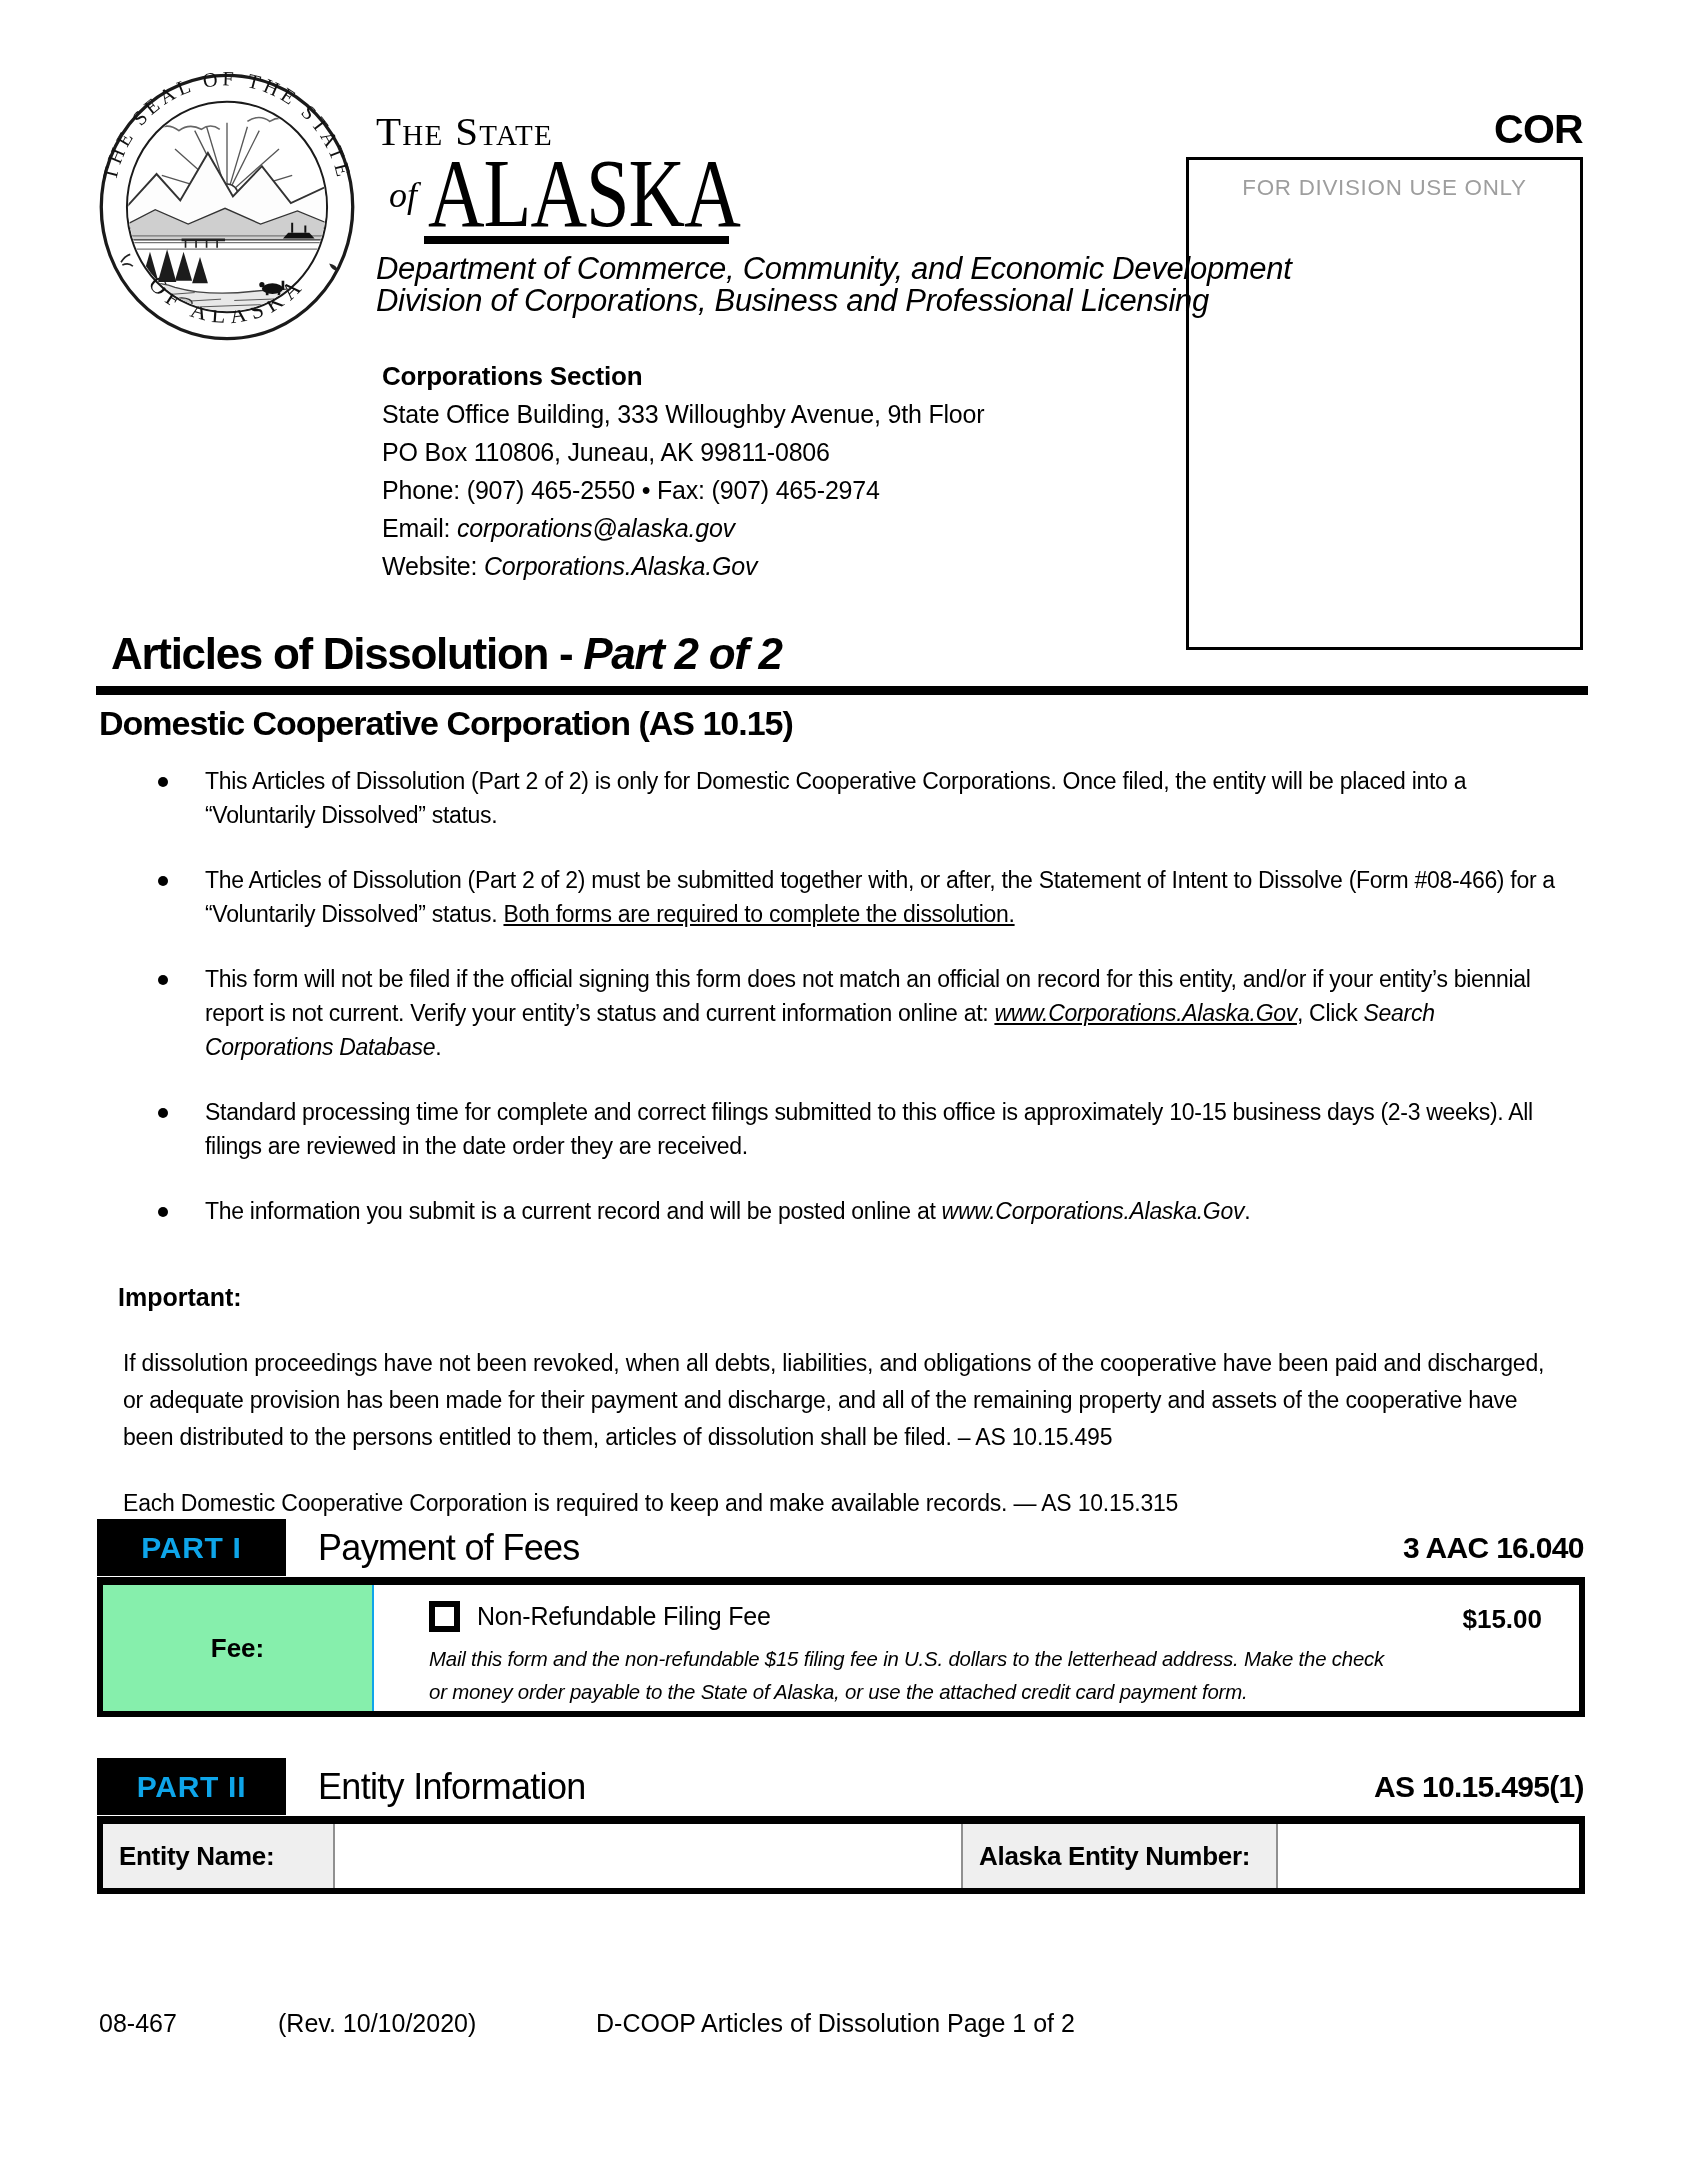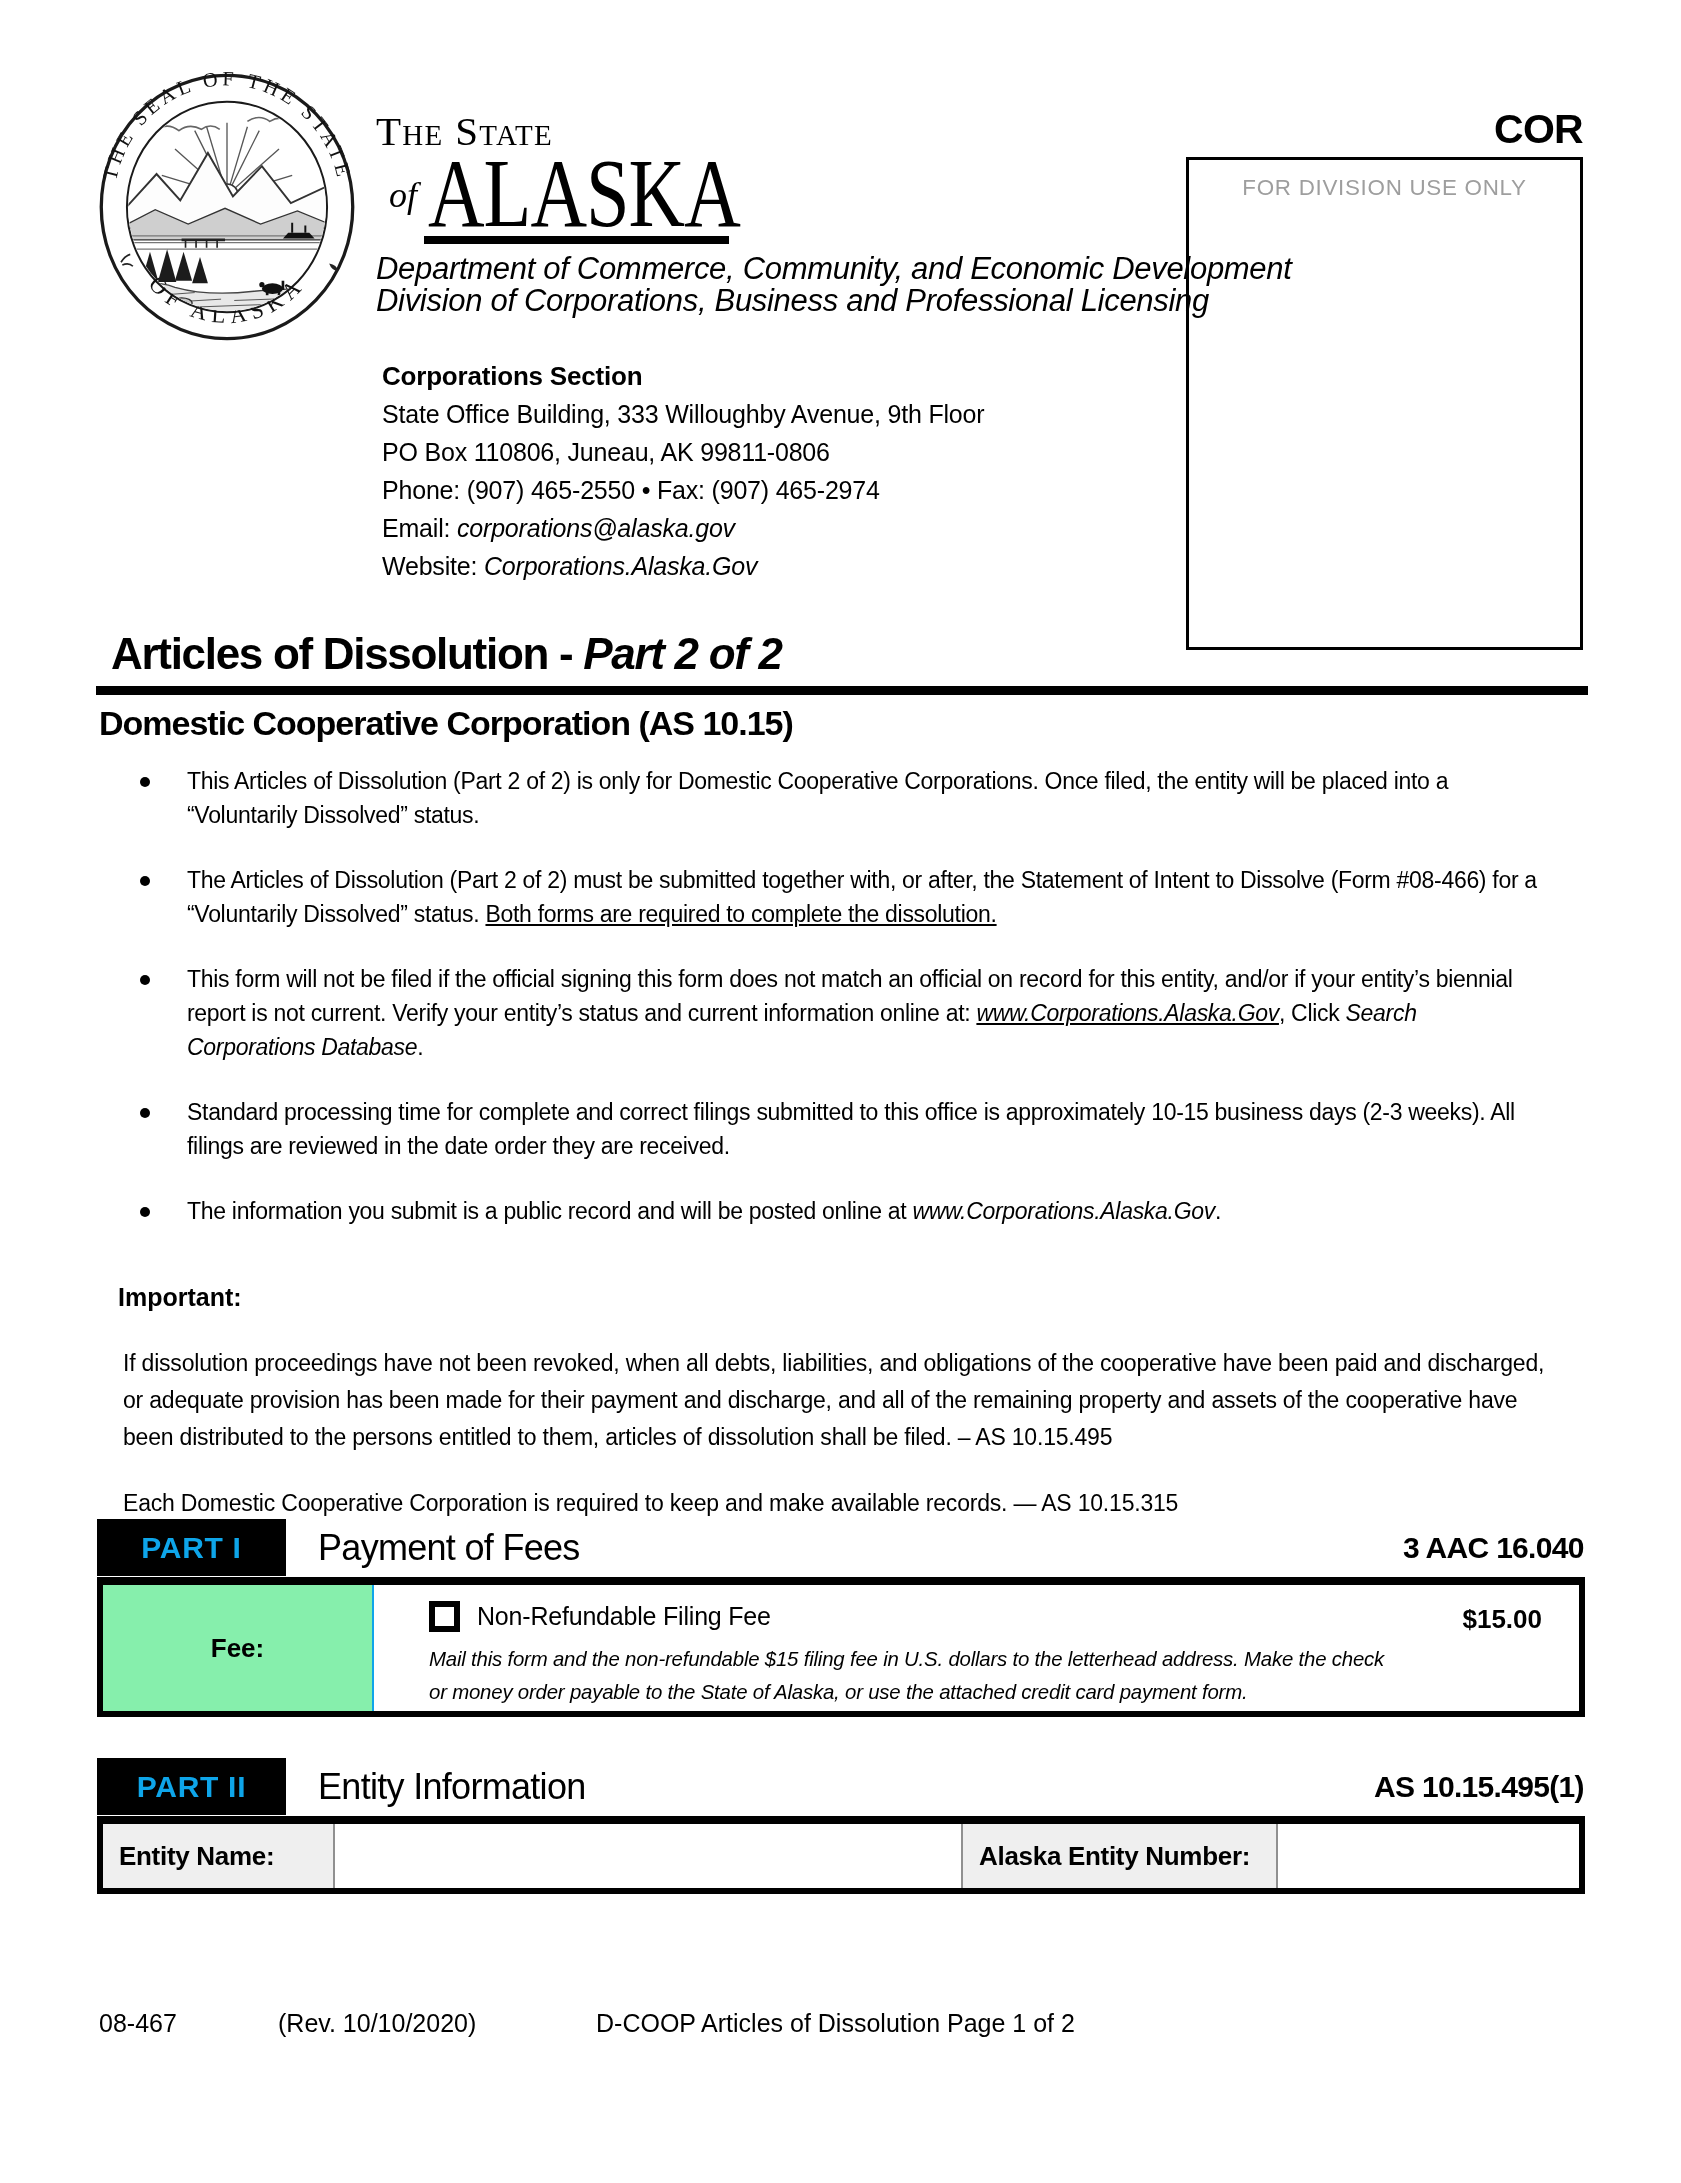--- a/index.html
+++ b/index.html
@@ -31,21 +31,21 @@
 
   
   .page-title{position:absolute;left:111px;top:628px;font-weight:bold;font-size:44px;
               letter-spacing:-1.3px;line-height:51px;white-space:nowrap;}
   .page-title .tpart{font-style:italic;}
   .title-rule{position:absolute;left:96px;top:686px;width:1492px;height:8.6px;background:#000;}
   .page-subtitle{position:absolute;left:99px;top:704px;font-weight:bold;font-size:34px;
                  letter-spacing:-1px;white-space:nowrap;}
 
   
-  .bullets{position:absolute;left:140px;top:764px;width:1411px;}
+  .bullets{position:absolute;left:158px;top:764px;width:1411px;}
   .bullet{display:flex;margin-bottom:31px;}
   .bullet .dot{flex:0 0 47px;}
   .bullet .dot i{display:block;width:10px;height:10px;border-radius:50%;background:#000;margin-top:12.5px;}
   .bullet .btext{font-size:23px;line-height:34px;letter-spacing:-0.3px;width:1358px;}
 
   
   .important-head{position:absolute;left:118px;top:1283px;font-weight:bold;font-size:25px;}
   .ipara{position:absolute;left:123px;width:1444px;font-size:23px;line-height:37px;letter-spacing:-0.2px;}
   .ipara1{top:1345px;}
   .ipara2{top:1485px;}
@@ -243,21 +243,21 @@
     <div class="bullet">
       <span class="dot">
           <i></i>
         </span>
       <span class="btext"><span>Standard processing time for complete and correct filings submitted to this office is approximately 10-15 business days (2-3 weeks). All filings are reviewed in the date order they are received.</span></span>
     </div>
     <div class="bullet">
       <span class="dot">
           <i></i>
         </span>
-      <span class="btext"><span>The information you submit is a public record and will be posted online at </span><span class="seg-i">www.Corporations.Alaska.Gov</span><span>.</span></span>
+      <span class="btext"><span>The information you submit is a current record and will be posted online at </span><span class="seg-i">www.Corporations.Alaska.Gov</span><span>.</span></span>
     </div>
   </div>
 
   <div class="important-head">Important:</div>
   <div class="ipara ipara1">If dissolution proceedings have not been revoked, when all debts, liabilities, and obligations of the cooperative have been paid and discharged, or adequate provision has been made for their payment and discharge, and all of the remaining property and assets of the cooperative have been distributed to the persons entitled to them, articles of dissolution shall be filed. – AS 10.15.495</div>
   <div class="ipara ipara2">Each Domestic Cooperative Corporation is required to keep and make available records.  — AS 10.15.315</div>
 
   <div class="part part1">
     <div class="part-header">
       <div class="part-tab">PART I</div>

